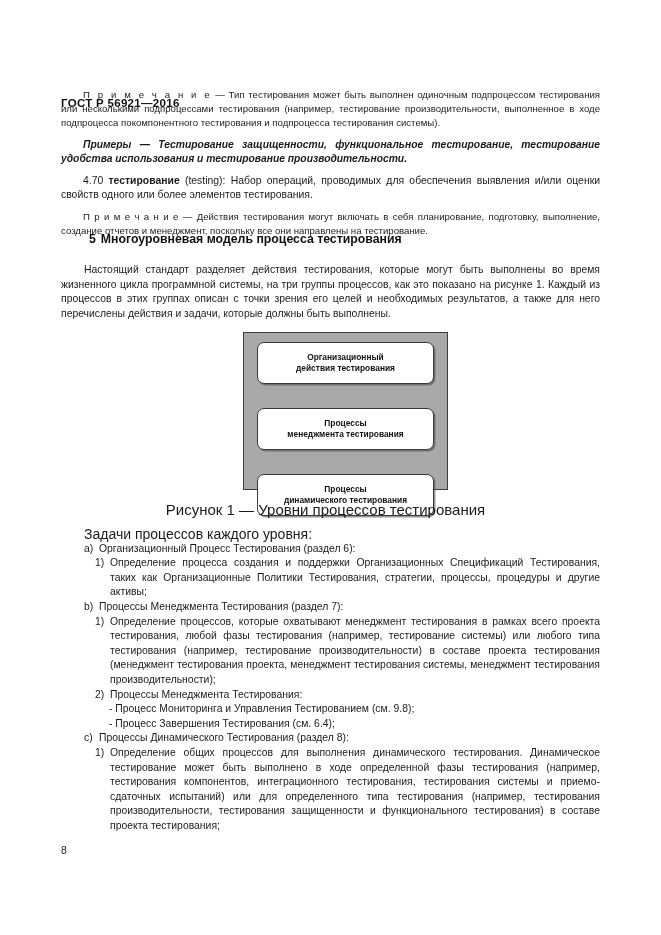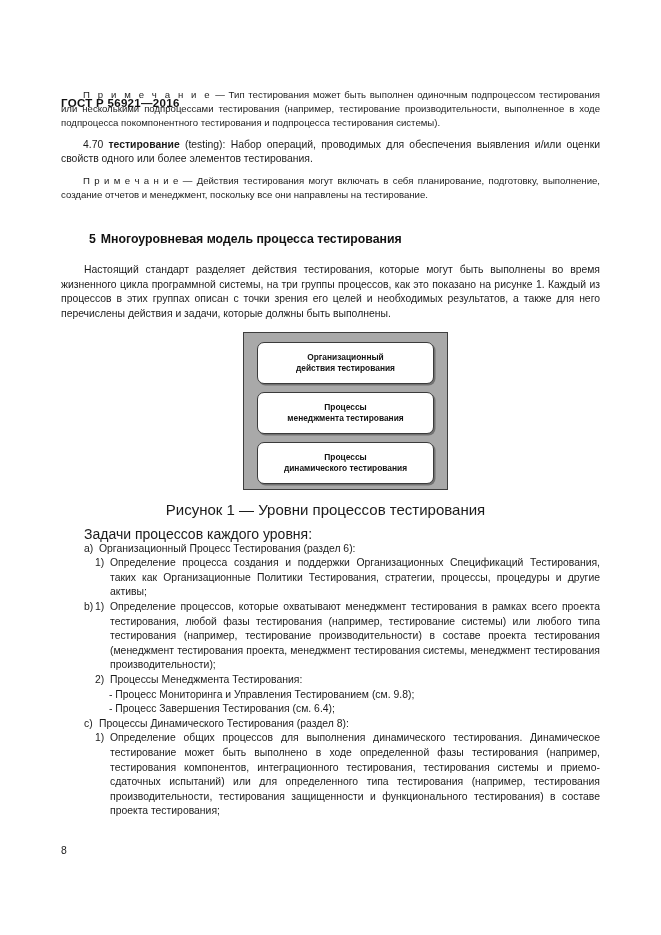--- a/index.html
+++ b/index.html
@@ -100,21 +100,21 @@
     background: #a9a9a9;
     border: 1.5px solid #3d3d3d;
     box-sizing: border-box;
     padding: 9px 13px;
   }
   .fig-box {
     background: #ffffff;
     border: 1.4px solid #3a3a3a;
     border-radius: 7px;
     height: 40px;
-    margin-bottom: 8px;
+    margin-bottom: 24px;
     display: flex;
     flex-direction: column;
     align-items: center;
     justify-content: center;
     box-shadow: 1.5px 1.5px 0 rgba(70,70,70,0.55);
   }
   .fig-box:last-child { margin-bottom: 0; }
   .fig-box span {
     font-size: 8.4px;
     font-weight: bold;
@@ -186,20 +186,21 @@
 </head>
 <body>
 
 <div class="page">
 
   <div class="header">ГОСТ Р 56921—2016</div>
 
   <div class="content">
     <p class="note"><span class="lbl">П р и м е ч а н и е</span><span>  — Тип тестирования может быть выполнен одиночным подпроцессом тестирования или несколькими подпроцессами тестирования (например, тестирование производительности, выполненное в ходе подпроцесса покомпонентного тестирования и подпроцесса тестирования системы).</span></p>
 
+    <p class="examples">Примеры — Тестирование защищенности, функциональное тестирование, тестирование удобства использования и тестирование производительности.</p>
 
     <p class="def"><span>4.70 </span><b>тестирование</b><span> (testing): Набор операций, проводимых для обеспечения выявления и/или оценки свойств одного или более элементов тестирования.</span></p>
 
     <p class="note2"><span class="lbl">П р и м е ч а н и е</span><span>  — Действия тестирования могут включать в себя планирование, подготовку, выполнение, создание отчетов и менеджмент, поскольку все они направлены на тестирование.</span></p>
   </div>
 
   <h2 class="section"><span class="num">5</span><span>Многоуровневая модель процесса тестирования</span></h2>
 
   <p class="para-intro">Настоящий стандарт разделяет действия тестирования, которые могут быть выполнены во время жизненного цикла программной системы, на три группы процессов, как это показано на рисунке 1. Каждый из процессов в этих группах описан с точки зрения его целей и необходимых результатов, а также для него перечислены действия и задачи, которые должны быть выполнены.</p>
 
@@ -219,21 +220,21 @@
   </div>
 
   <div class="fig-caption">Рисунок 1 — Уровни процессов тестирования</div>
 
   <div class="list-area">
     <p class="lead">Задачи процессов каждого уровня:</p>
 
     <p class="lvl1"><span class="mk">a)</span><span>Организационный Процесс Тестирования (раздел 6):</span></p>
     <p class="lvl2"><span class="mk">1)</span><span>Определение процесса создания и поддержки Организационных Спецификаций Тестирования, таких как Организационные Политики Тестирования, стратегии, процессы, процедуры и другие активы;</span></p>
 
-    <p class="lvl1"><span class="mk">b)</span></p>
+    <p class="lvl1"><span class="mk">b)</span><span>Процессы Менеджмента Тестирования (раздел 7):</span></p>
     <p class="lvl2"><span class="mk">1)</span><span>Определение процессов, которые охватывают менеджмент тестирования в рамках всего проекта тестирования, любой фазы тестирования (например, тестирование системы) или любого типа тестирования (например, тестирование производительности) в составе проекта тестирования (менеджмент тестирования проекта, менеджмент тестирования системы, менеджмент тестирования производительности);</span></p>
     <p class="lvl2"><span class="mk">2)</span><span>Процессы Менеджмента Тестирования:</span></p>
     <p class="lvl3">- Процесс Мониторинга и Управления Тестированием (см. 9.8);</p>
     <p class="lvl3">- Процесс Завершения Тестирования (см. 6.4);</p>
 
     <p class="lvl1"><span class="mk">c)</span><span>Процессы Динамического Тестирования (раздел 8):</span></p>
     <p class="lvl2"><span class="mk">1)</span><span>Определение общих процессов для выполнения динамического тестирования. Динамическое тестирование может быть выполнено в ходе определенной фазы тестирования (например, тестирования компонентов, интеграционного тестирования, тестирования системы и приемо-сдаточных испытаний) или для определенного типа тестирования (например, тестирования производительности, тестирования защищенности и функционального тестирования) в составе проекта тестирования;</span></p>
   </div>
 
   <div class="page-num">8</div>

